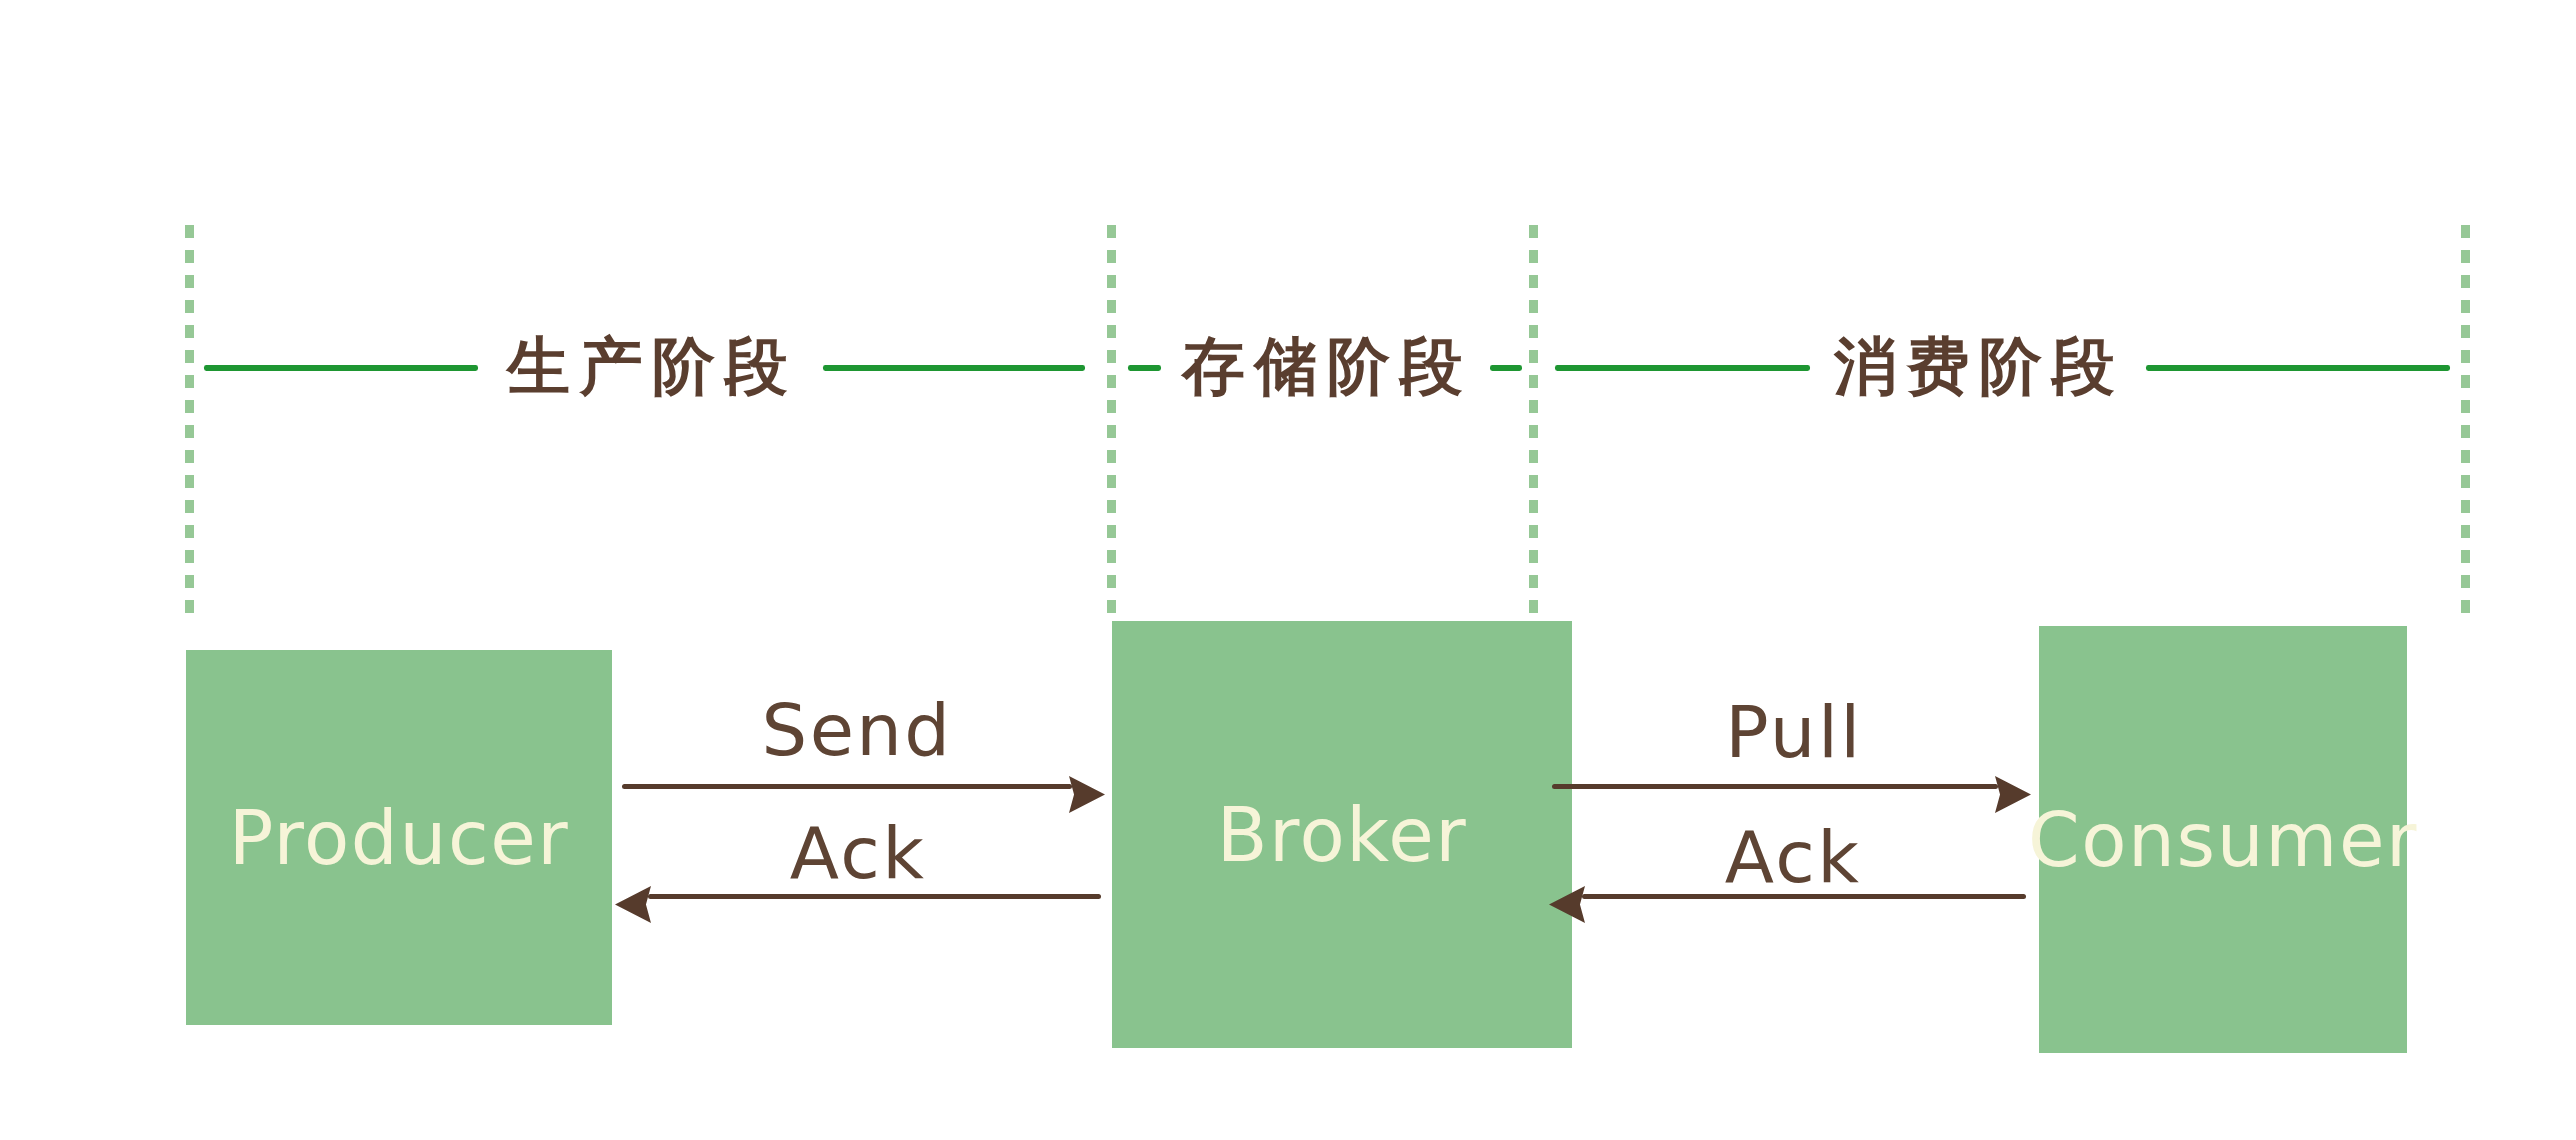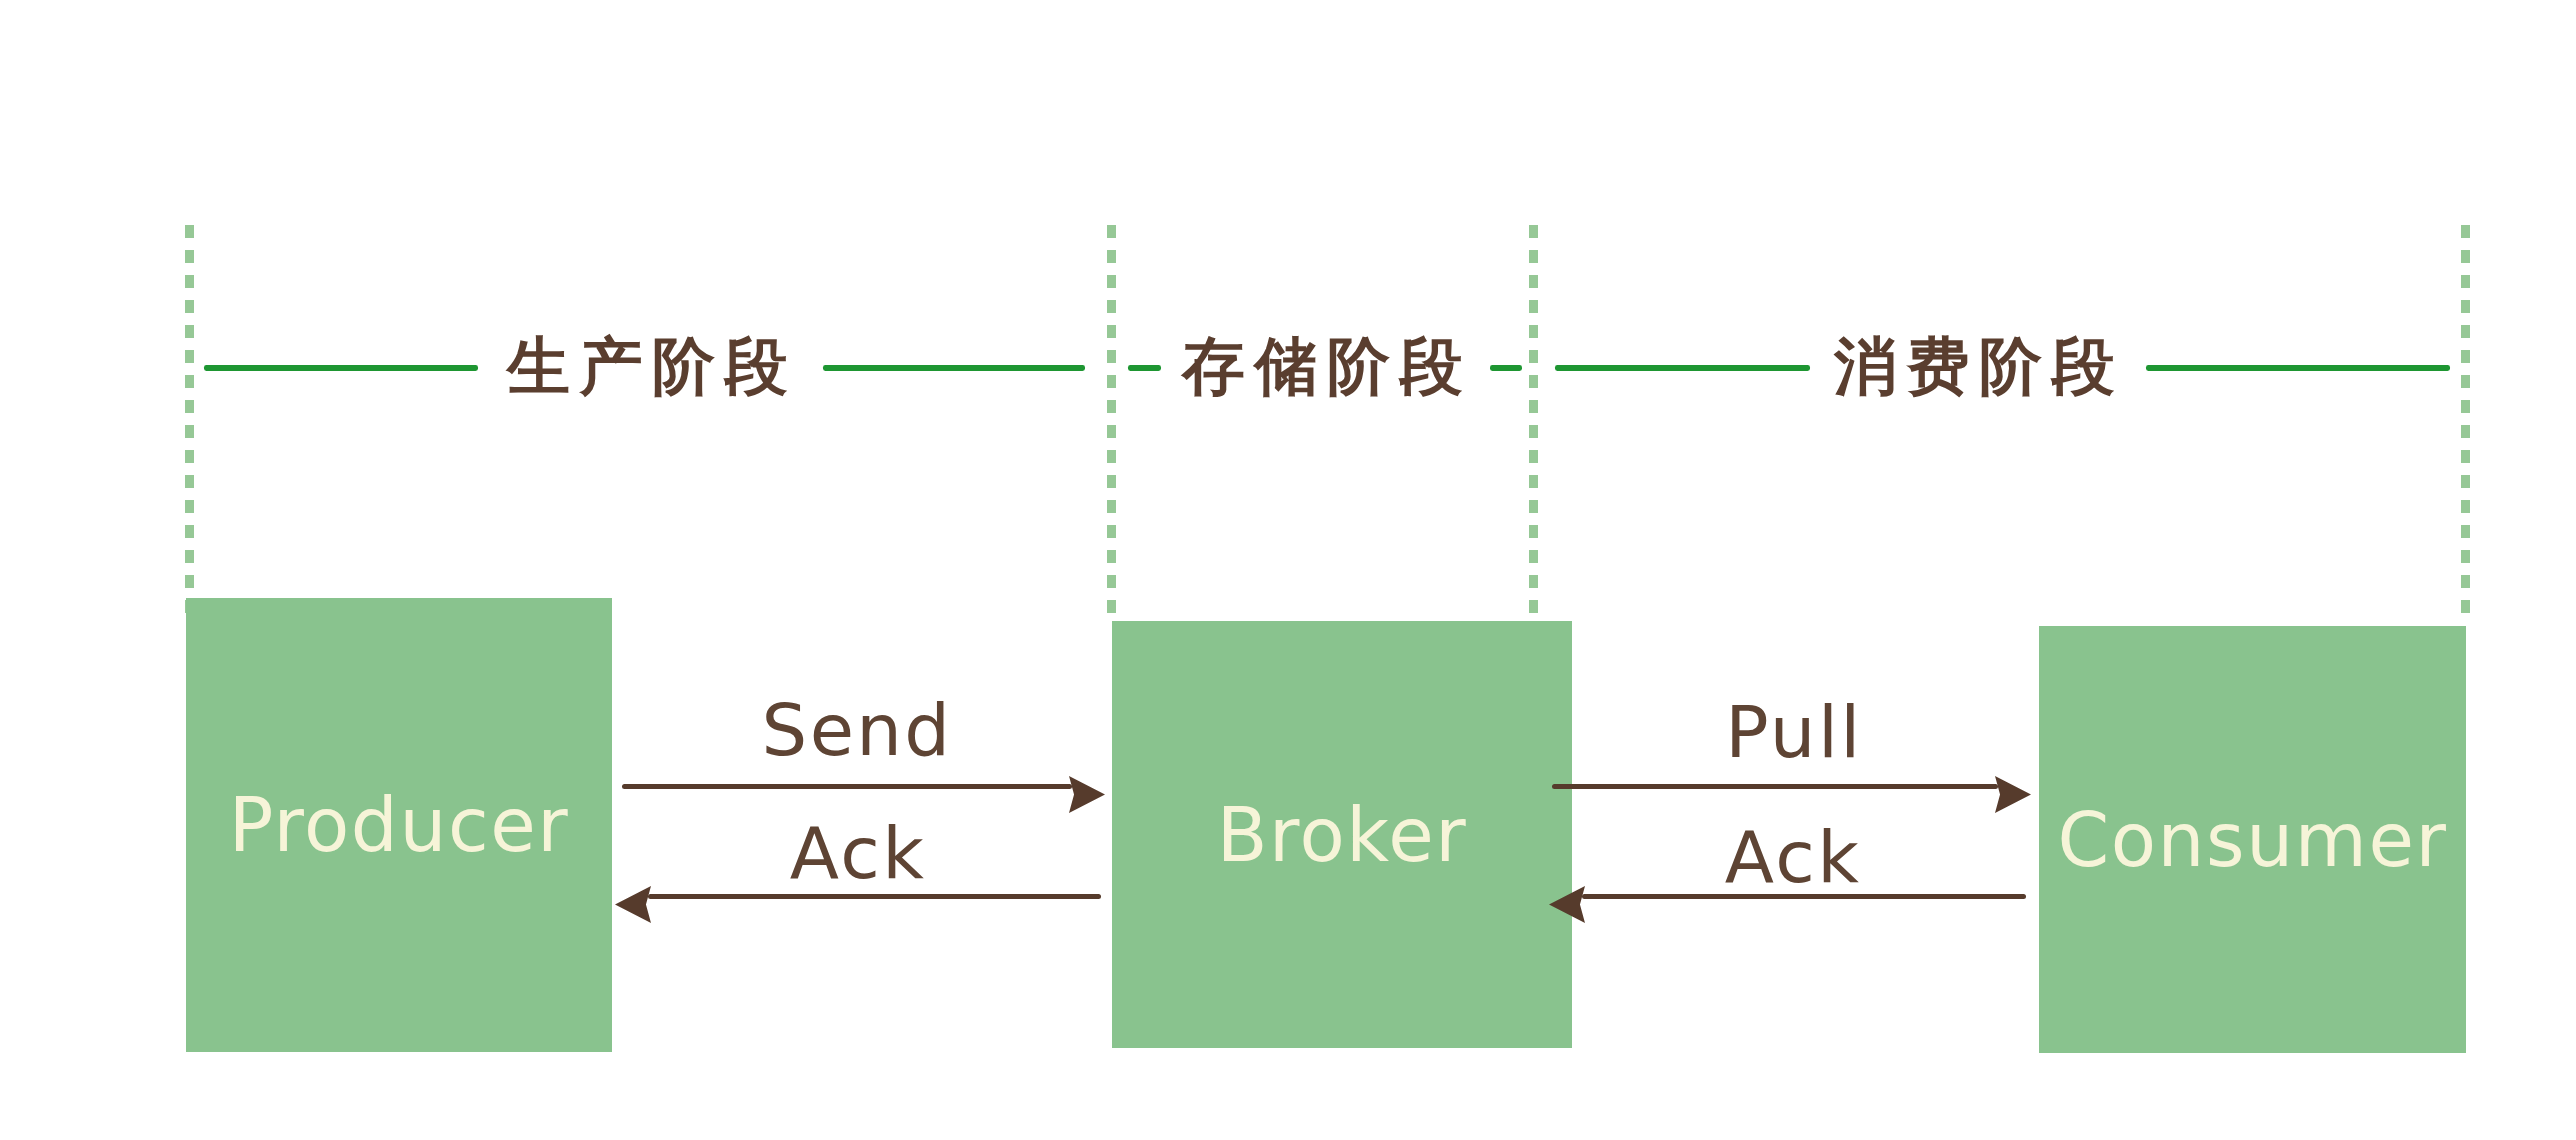--- a/index.html
+++ b/index.html
@@ -125,27 +125,27 @@
   <div class="hseg" style="left:791px; width:262px;"></div>
   <div class="hseg" style="left:1096px; width:33px;"></div>
   <div class="hseg" style="left:1458px; width:32px;"></div>
   <div class="hseg" style="left:1523px; width:255px;"></div>
   <div class="hseg" style="left:2114px; width:304px;"></div>
 
   <div class="phase-label" style="left:620px;">生产阶段</div>
   <div class="phase-label" style="left:1295px;">存储阶段</div>
   <div class="phase-label" style="left:1947px;">消费阶段</div>
 
-  <div class="node" style="left:154px; top:566px; width:426px; height:454px;">
+  <div class="node" style="left:154px; top:618px; width:426px; height:375px;">
     <span class="node-label">Producer</span>
   </div>
   <div class="node" style="left:1080px; top:589px; width:460px; height:427px;">
     <span class="node-label">Broker</span>
   </div>
-  <div class="node" style="left:2007px; top:594px; width:427px; height:427px;">
+  <div class="node" style="left:2007px; top:594px; width:368px; height:427px;">
     <span class="node-label">Consumer</span>
   </div>
 
   <div class="arrow" style="left:580px; top:734px; width:501px;">
     <div class="shaft"></div>
     <div class="head"></div>
   </div>
   <div class="arrow left" style="left:575px; top:844px; width:504px;">
     <div class="shaft"></div>
     <div class="head"></div>

